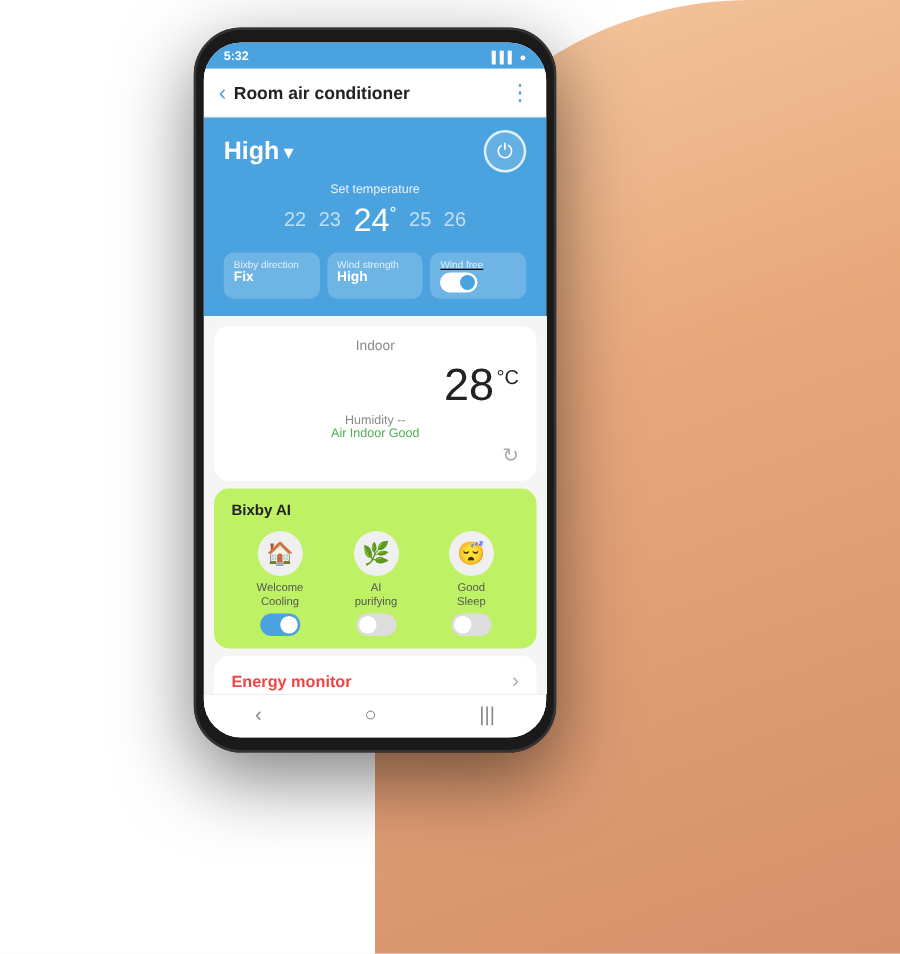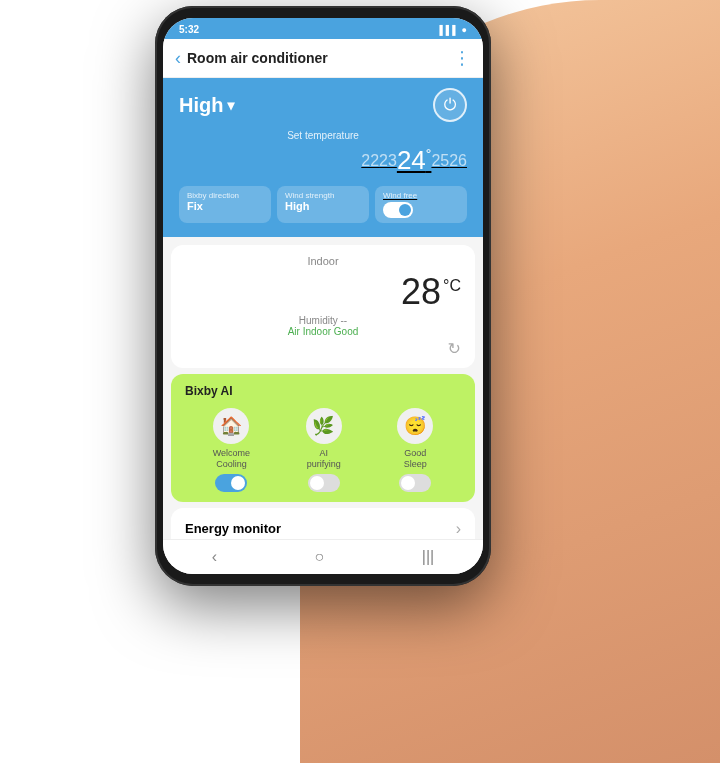--- a/index.html
+++ b/index.html
@@ -33,22 +33,22 @@
       height: 763px;
       background: linear-gradient(160deg, #f5c9a0 0%, #e8a87c 40%, #d4906a 100%);
       border-radius: 300px 0 0 0;
       z-index: 0;
     }
 
     
     .phone {
       position: absolute;
       left: 155px;
-      top: 6px;
-      width: 336px;
+      top: 22px;
+      width: 290px;
       height: 580px;
       background: #1a1a1a;
       border-radius: 38px;
       box-shadow: 0 20px 60px rgba(0,0,0,0.5), inset 0 0 0 2px #333;
       z-index: 10;
       overflow: hidden;
       padding-left: 48px;
     }
 
     
@@ -138,23 +138,23 @@
       justify-content: center;
       color: white;
       font-size: 16px;
       cursor: pointer;
     }
 
     .temp-section { text-align: center; margin-bottom: 10px; }
     .temp-label { color: rgba(255,255,255,0.85); font-size: 10px; margin-bottom: 4px; }
     .temp-row {
       display: flex;
-      justify-content: flex-end;
-      align-items: center;
-      text-decoration: underline;
+      justify-content: center;
+      align-items: center;
+      gap: 10px;
     }
     .temp-num {
       color: rgba(255,255,255,0.65);
       font-size: 16px;
       cursor: pointer;
     }
     .temp-num.active {
       color: white;
       font-size: 26px;
       font-weight: 300;
@@ -325,21 +325,21 @@
       border-radius: 12px;
       padding: 12px 14px;
       display: flex;
       justify-content: space-between;
       align-items: center;
       cursor: pointer;
     }
     .energy-label {
       font-size: 13px;
       font-weight: 600;
-      color: #000000;
+      color: #ef4444;
     }
     .energy-arrow {
       color: #aaa;
       font-size: 16px;
     }
 
     
     .bottom-nav {
       background: white;
       display: flex;

